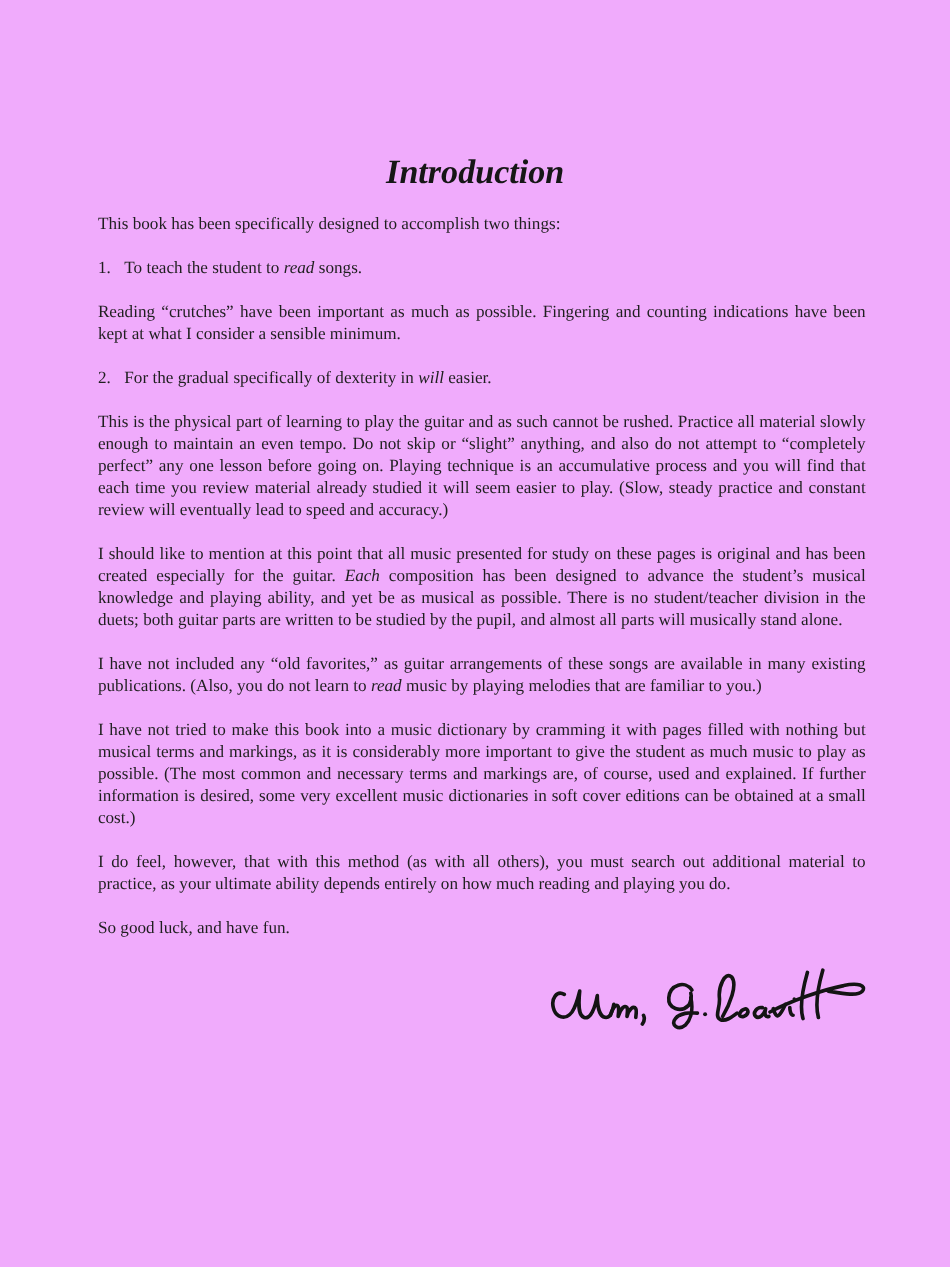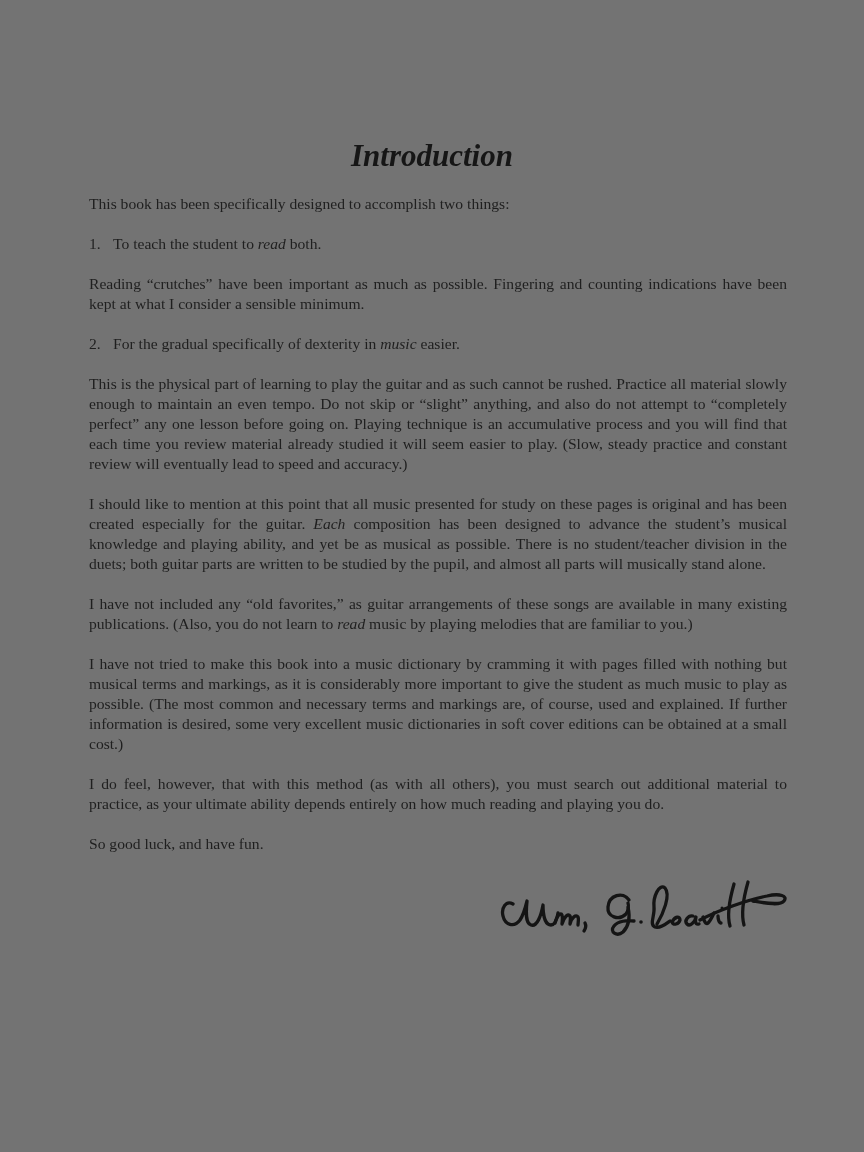--- a/index.html
+++ b/index.html
@@ -4,21 +4,21 @@
 <style>
   html, body {
     margin: 0;
     padding: 0;
     background: #ffffff;
   }
   .page {
     position: relative;
     width: 864px;
     height: 1152px;
-    background: #737373;
+    background: #f0abfc;
     overflow: hidden;
     font-family: "Liberation Serif", serif;
     color: #1f1f1f;
   }
   .title {
     position: absolute;
     top: 138px;
     left: 0;
     width: 864px;
     margin: 0;
@@ -73,28 +73,28 @@
 <div class="page">
 
   <h1 class="title">Introduction</h1>
 
   <div class="content">
 
     <p>This book has been specifically designed to accomplish two things:</p>
 
     <p class="list-item">
       <span class="list-num">1.</span>
-      <span class="list-text"><span>To teach the student to </span><em class="word">read</em><span> both.</span></span>
+      <span class="list-text"><span>To teach the student to </span><em class="word">read</em><span> songs.</span></span>
     </p>
 
     <p>Reading “crutches” have been important as much as possible. Fingering and counting indications have been kept at what I consider a sensible minimum.</p>
 
     <p class="list-item">
       <span class="list-num">2.</span>
-      <span class="list-text"><span>For the gradual specifically of dexterity in </span><em class="word">music</em><span> easier.</span></span>
+      <span class="list-text"><span>For the gradual specifically of dexterity in </span><em class="word">will</em><span> easier.</span></span>
     </p>
 
     <p>This is the physical part of learning to play the guitar and as such cannot be rushed. Practice all material slowly enough to maintain an even tempo. Do not skip or “slight” anything, and also do not attempt to “completely perfect” any one lesson before going on. Playing technique is an accumulative process and you will find that each time you review material already studied it will seem easier to play. (Slow, steady practice and constant review will eventually lead to speed and accuracy.)</p>
 
     <p><span>I should like to mention at this point that all music presented for study on these pages is original and has been created especially for the guitar. </span><em class="word">Each</em><span> composition has been designed to advance the student’s musical knowledge and playing ability, and yet be as musical as possible. There is no student/teacher division in the duets; both guitar parts are written to be studied by the pupil, and almost all parts will musically stand alone.</span></p>
 
     <p><span>I have not included any “old favorites,” as guitar arrangements of these songs are available in many existing publications. (Also, you do not learn to </span><em class="word">read</em><span> music by playing melodies that are familiar to you.)</span></p>
 
     <p>I have not tried to make this book into a music dictionary by cramming it with pages filled with nothing but musical terms and markings, as it is considerably more important to give the student as much music to play as possible. (The most common and necessary terms and markings are, of course, used and explained. If further information is desired, some very excellent music dictionaries in soft cover editions can be obtained at a small cost.)</p>
 

